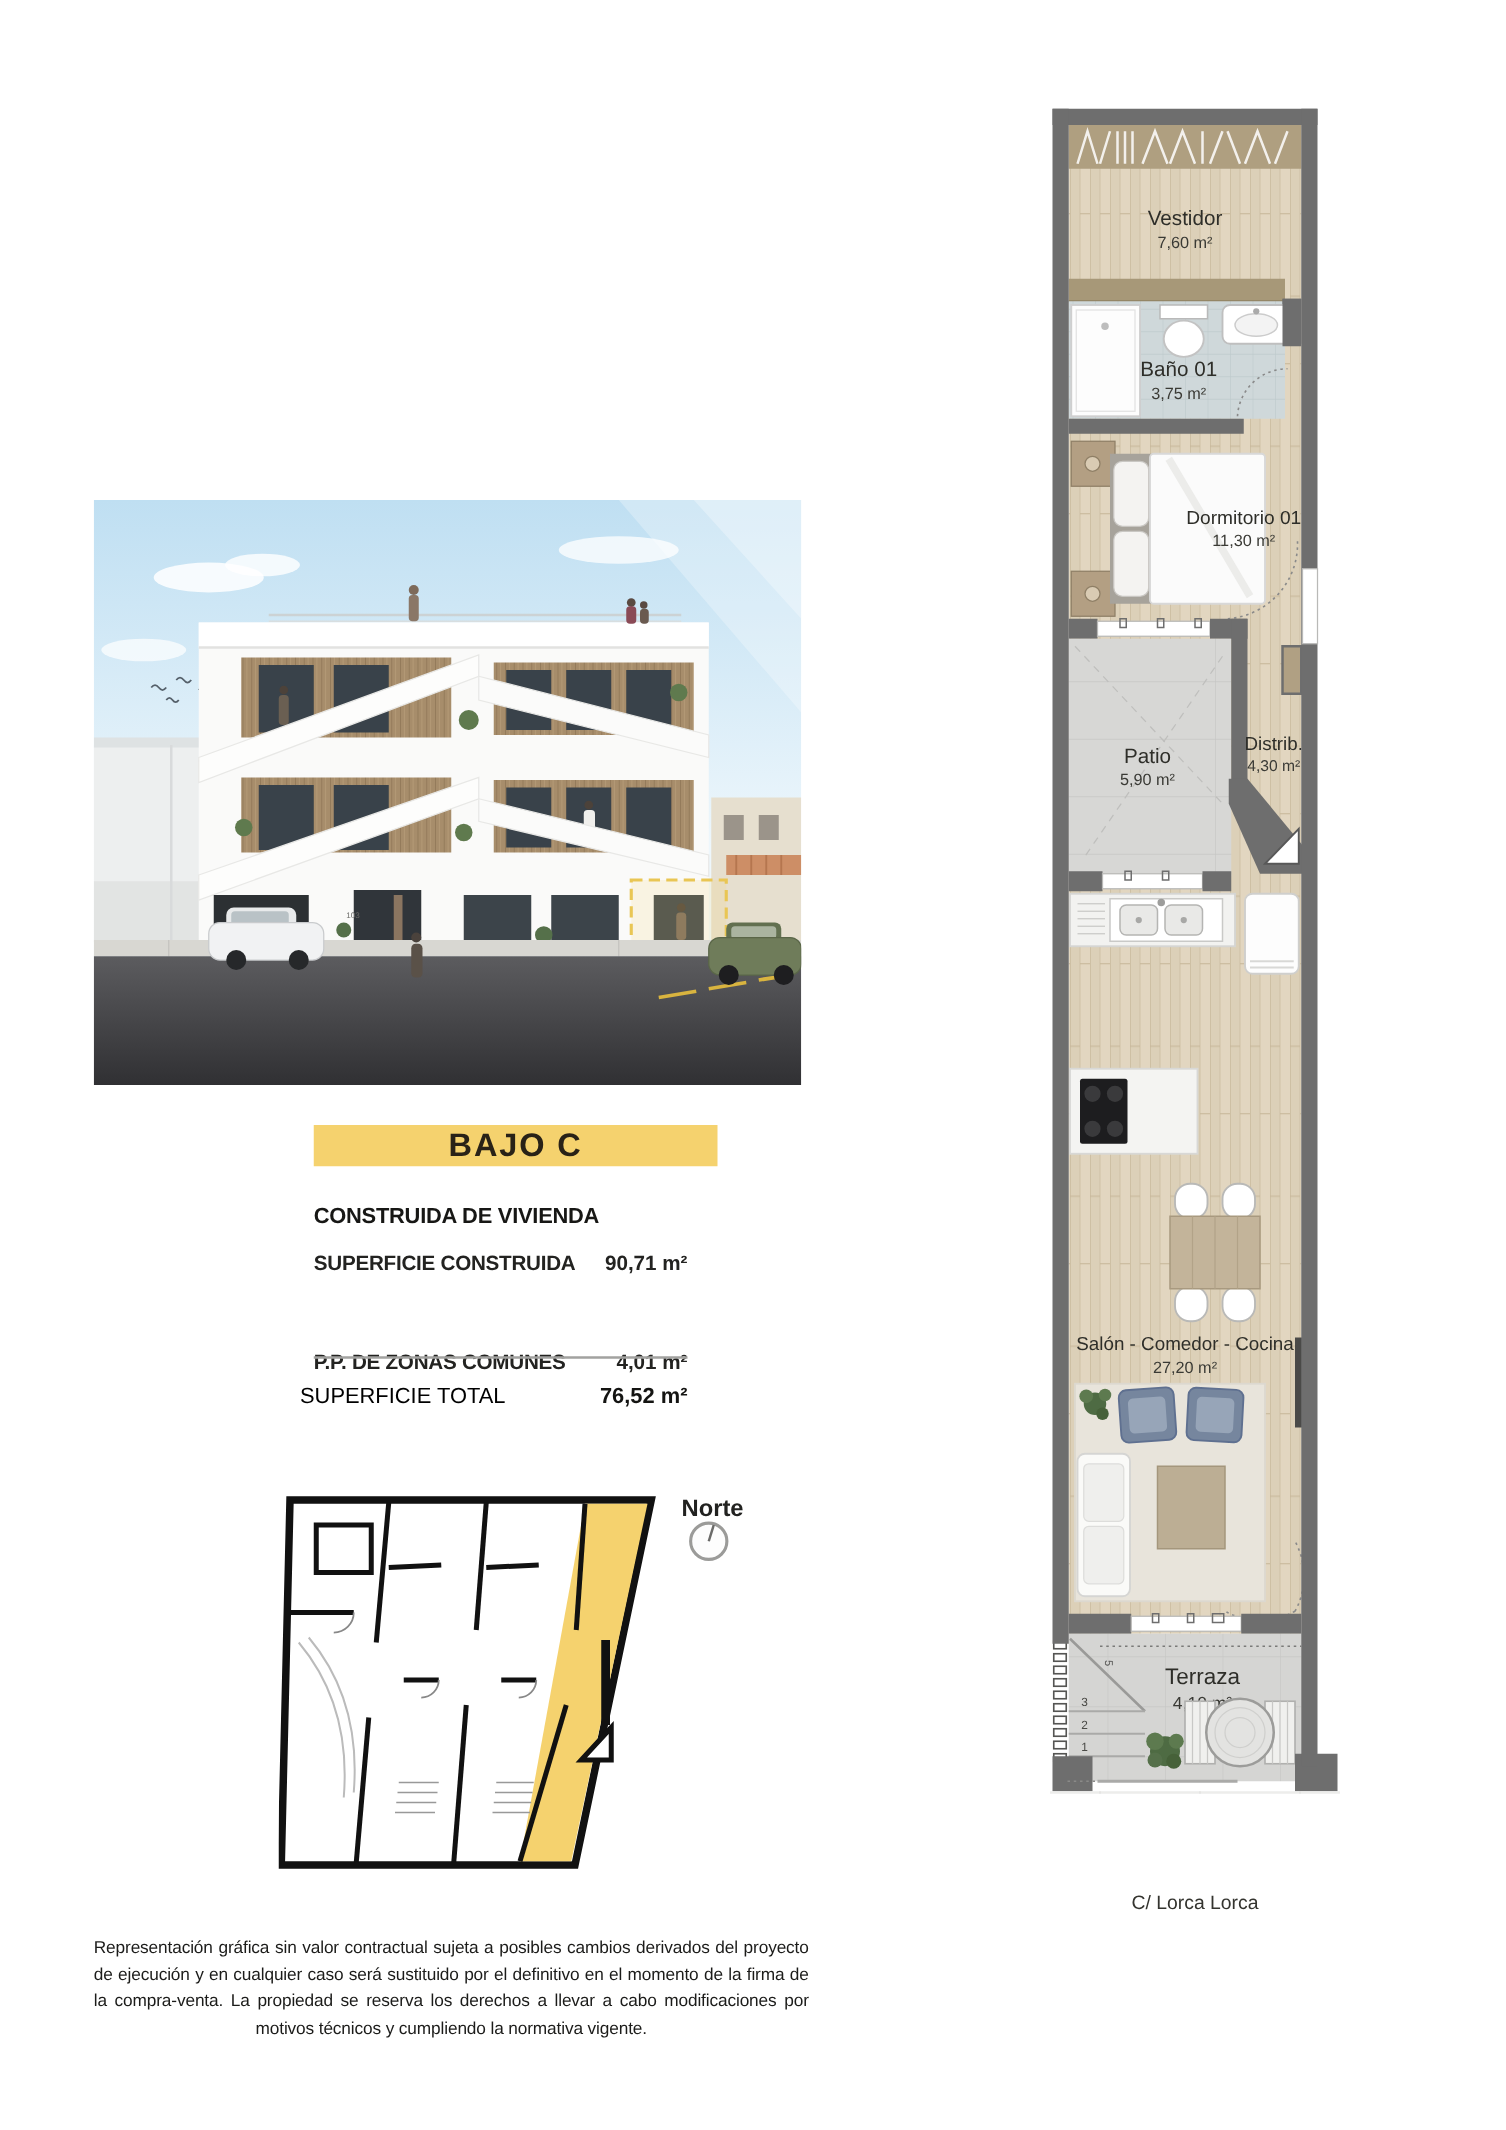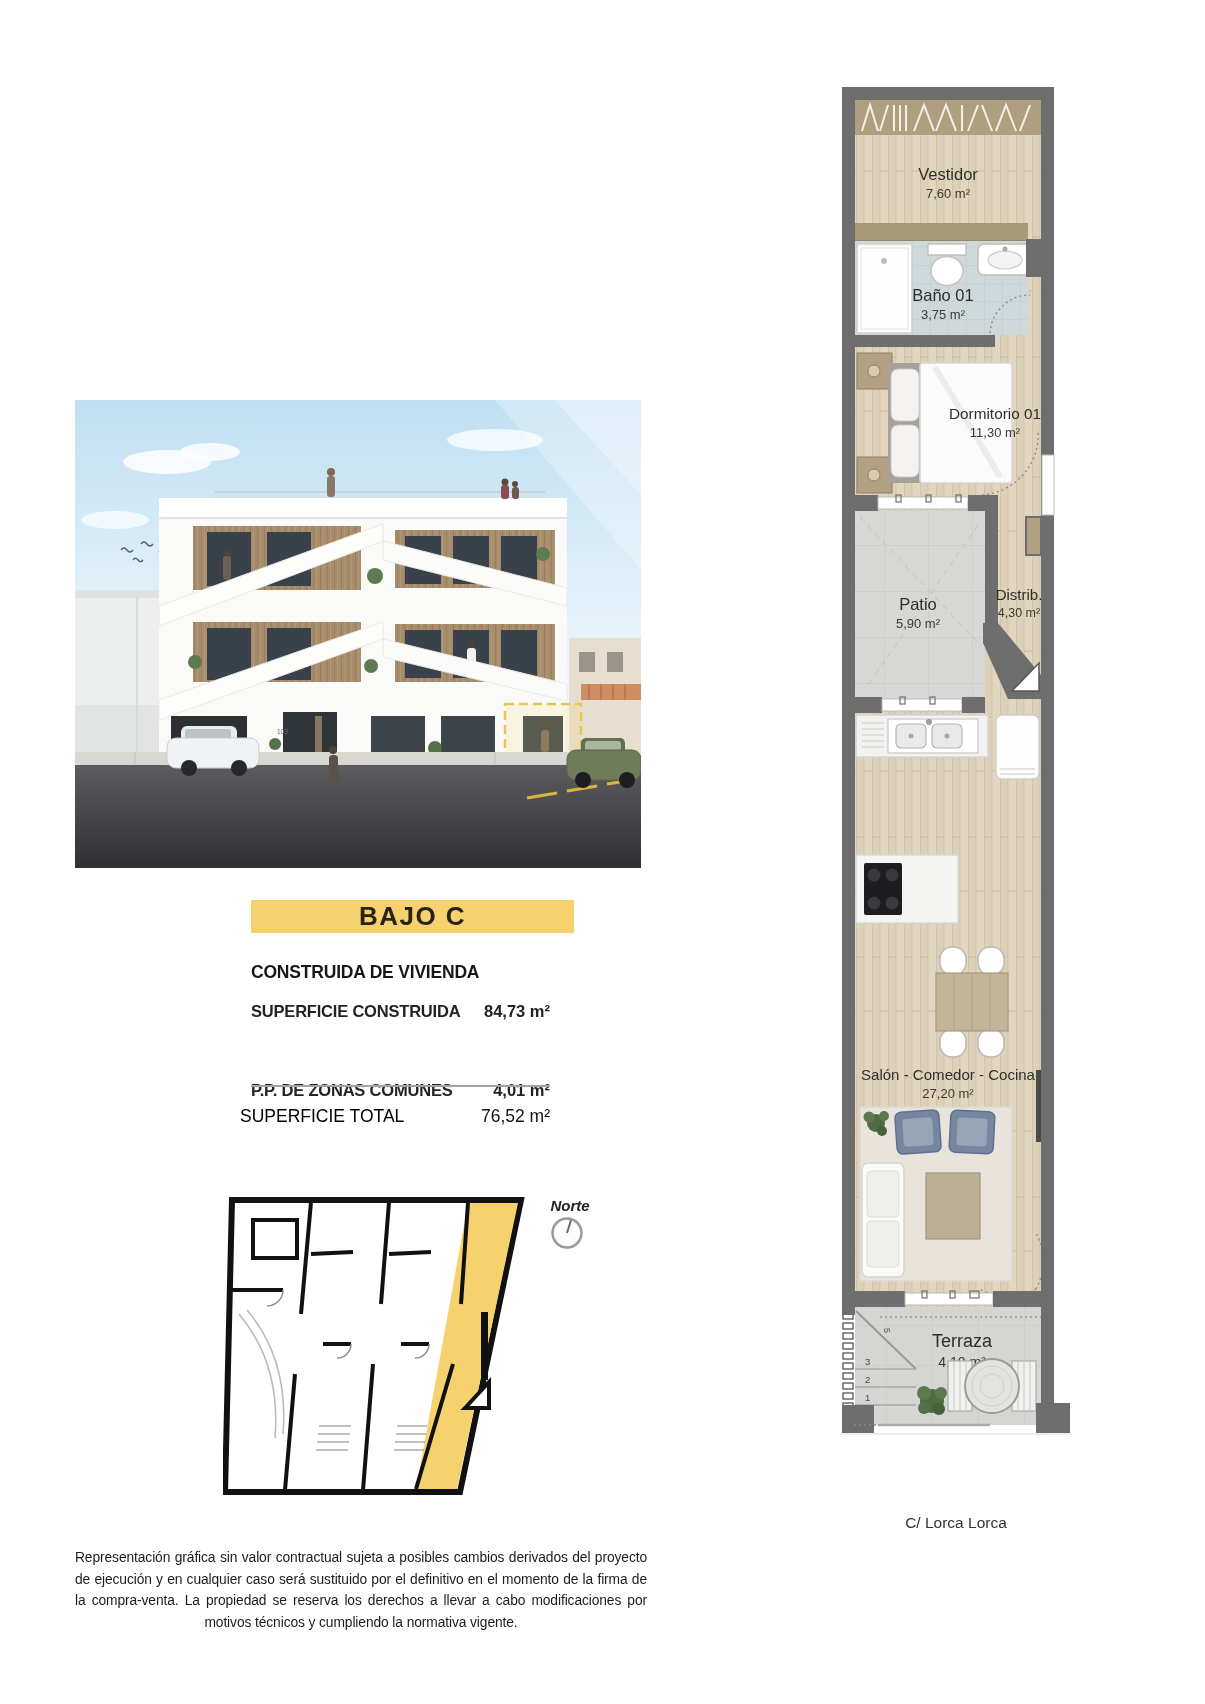--- a/index.html
+++ b/index.html
@@ -14,23 +14,23 @@
     display:flex;align-items:center;justify-content:center;
     font-size:26px;font-weight:bold;letter-spacing:1.5px;color:#292217;
   }
   
   .tbl-title{left:251px;top:962px;font-size:17.5px;font-weight:bold;color:#171715;letter-spacing:-0.2px;}
   .tbl-label{left:251px;font-size:16.5px;font-weight:bold;color:#232321;letter-spacing:-0.2px;}
   .tbl-value{left:394px;width:156px;text-align:right;font-size:16.5px;font-weight:bold;color:#232321;}
   .row1{top:1002px;} .row2{top:1043px;margin-top:38px;}
   .divider{left:251px;top:1085px;width:299px;height:2px;background:#a2a2a0;}
   .total-label{left:240px;top:1106px;font-size:17.5px;font-weight:normal;color:#000000;}
-  .total-value{left:394px;top:1106px;width:156px;text-align:right;font-size:17.5px;font-weight:normal;color:#141412;}
+  .total-value{left:394px;top:1106px;width:156px;text-align:right;font-size:17.5px;font-weight:bold;color:#141412;}
   
-  .norte-label{left:538px;top:1197px;width:64px;text-align:center;font-size:15px;font-weight:bold;color:#222220;font-style:italic;}
+  .norte-label{left:538px;top:1197px;width:64px;text-align:center;font-size:19px;font-weight:bold;color:#222220;}
   
   .street{left:840px;top:1514px;width:232px;text-align:center;font-size:15.5px;color:#34342f;}
   
   .disclaimer{
     left:75px;top:1547px;width:572px;font-size:13.8px;font-weight:normal;color:#1c1c1a;
     line-height:21.5px;text-align:justify;text-align-last:center;letter-spacing:-0.1px;
   }
   svg text{font-family:"Liberation Sans",sans-serif;}
   .room-name{fill:#2e2e29;}
   .room-area{fill:#3a3a35;}
@@ -186,21 +186,21 @@
     </g>
   </g>
 </svg>
 
 <div class="abs banner">
   <span>BAJO C</span>
 </div>
 
 <div class="abs tbl-title">CONSTRUIDA DE VIVIENDA</div>
 <div class="abs tbl-label row1">SUPERFICIE CONSTRUIDA</div>
-<div class="abs tbl-value row1">84,73 m²</div>
+<div class="abs tbl-value row1">90,71 m²</div>
 <div class="abs tbl-label row2">P.P. DE ZONAS COMUNES</div>
 <div class="abs tbl-value row2">4,01 m²</div>
 <div class="abs divider"></div>
 <div class="abs total-label">SUPERFICIE TOTAL</div>
 <div class="abs total-value">76,52 m²</div>
 
 <svg class="abs" style="left:223px;top:1194px;" width="304" height="306" viewBox="0 0 304 306">
   <polygon points="9,6 298,6 237,298 2,298" fill="#ffffff" stroke="#111111" stroke-width="6"></polygon>
   <polygon points="245,9 295,9 234,295 193,295" fill="#f5d26e"></polygon>
   <g stroke="#111111" stroke-width="4">

